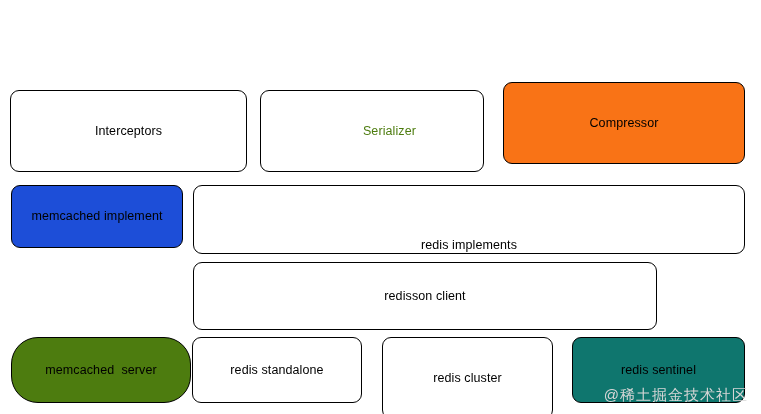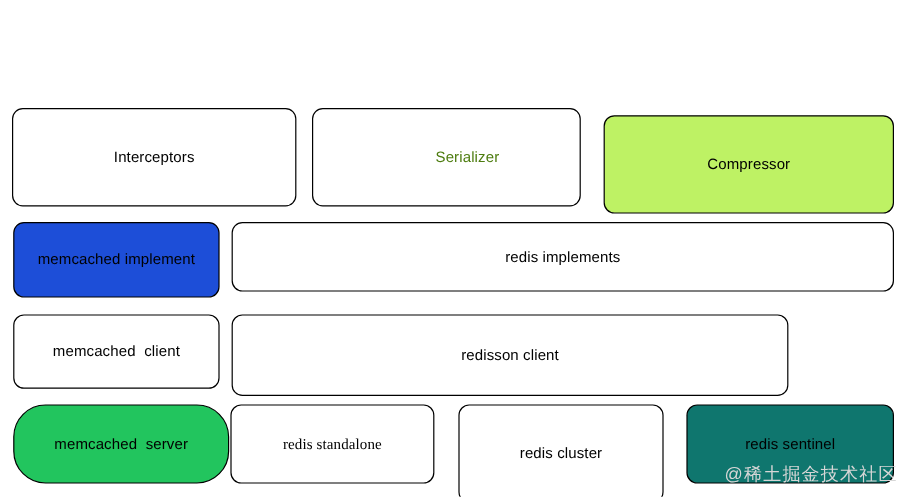--- a/index.html
+++ b/index.html
@@ -55,40 +55,37 @@
 </head>
 <body>
 
 <div id="diagram" style="background: rgb(255, 255, 255);">
     <div class="node" style="left: 10px; top: 90px; width: 237px; height: 82px; border-color: rgb(0, 0, 0); background: rgb(255, 255, 255);">
       <span class="node-label" style="color: rgb(0, 0, 0);">Interceptors</span>
     </div>
     <div class="node" style="left: 260px; top: 90px; width: 224px; height: 82px; border-color: rgb(0, 0, 0); background: rgb(255, 255, 255);">
       <span class="node-label" style="color: #4d7c0f; margin-left: 35px;">Serializer</span>
     </div>
-    <div class="node" style="left: 503px; top: 96px; width: 242px; height: 82px; border-color: rgb(0, 0, 0); background: #bef264;">
+    <div class="node" style="left: 503px; top: 82px; width: 242px; height: 82px; border-color: rgb(0, 0, 0); background: #f97316;">
       <span class="node-label" style="color: rgb(0, 0, 0);">Compressor</span>
     </div>
     <div class="node" style="left: 11px; top: 185px; width: 172px; height: 63px; border-color: rgb(0, 0, 0); background: #1d4ed8;">
       <span class="node-label" style="color: rgb(0, 0, 0);">memcached implement</span>
     </div>
-    <div class="node" style="left: 193px; top: 185px; width: 552px; height: 58px; border-color: rgb(0, 0, 0); background: rgb(255, 255, 255);">
+    <div class="node" style="left: 193px; top: 185px; width: 552px; height: 69px; border-color: rgb(0, 0, 0); background: rgb(255, 255, 255); align-items: flex-end;">
       <span class="node-label" style="color: rgb(0, 0, 0);">redis implements</span>
-    </div>
-    <div class="node" style="left: 11px; top: 262px; width: 172px; height: 62px; border-color: rgb(0, 0, 0); background: rgb(255, 255, 255);">
-      <span class="node-label" style="color: rgb(0, 0, 0);">memcached  client</span>
     </div>
     <div class="node" style="left: 193px; top: 262px; width: 464px; height: 68px; border-color: rgb(0, 0, 0); background: rgb(255, 255, 255);">
       <span class="node-label" style="color: rgb(0, 0, 0);">redisson client</span>
     </div>
-    <div class="node" style="left: 11px; top: 337px; width: 180px; height: 66px; border-color: rgb(0, 0, 0); background: #22c55e; border-radius: 27px;">
+    <div class="node" style="left: 11px; top: 337px; width: 180px; height: 66px; border-color: rgb(0, 0, 0); background: #4d7c0f; border-radius: 27px;">
       <span class="node-label" style="color: rgb(0, 0, 0);">memcached  server</span>
     </div>
     <div class="node" style="left: 192px; top: 337px; width: 170px; height: 66px; border-color: rgb(0, 0, 0); background: rgb(255, 255, 255);">
-      <span class="node-label" style="color: rgb(0, 0, 0); font-family: Liberation Serif, serif;">redis standalone</span>
+      <span class="node-label" style="color: rgb(0, 0, 0);">redis standalone</span>
     </div>
     <div class="node" style="left: 382px; top: 337px; width: 171px; height: 82px; border-color: rgb(0, 0, 0); background: rgb(255, 255, 255);">
       <span class="node-label" style="color: rgb(0, 0, 0);">redis cluster</span>
     </div>
     <div class="node" style="left: 572px; top: 337px; width: 173px; height: 66px; border-color: rgb(0, 0, 0); background: #0f766e;">
       <span class="node-label" style="color: rgb(0, 0, 0);">redis sentinel</span>
     </div>
   </div>
 
 <div id="watermark" style="color: rgb(214, 214, 214); margin-top: 44px;">@稀土掘金技术社区</div>

